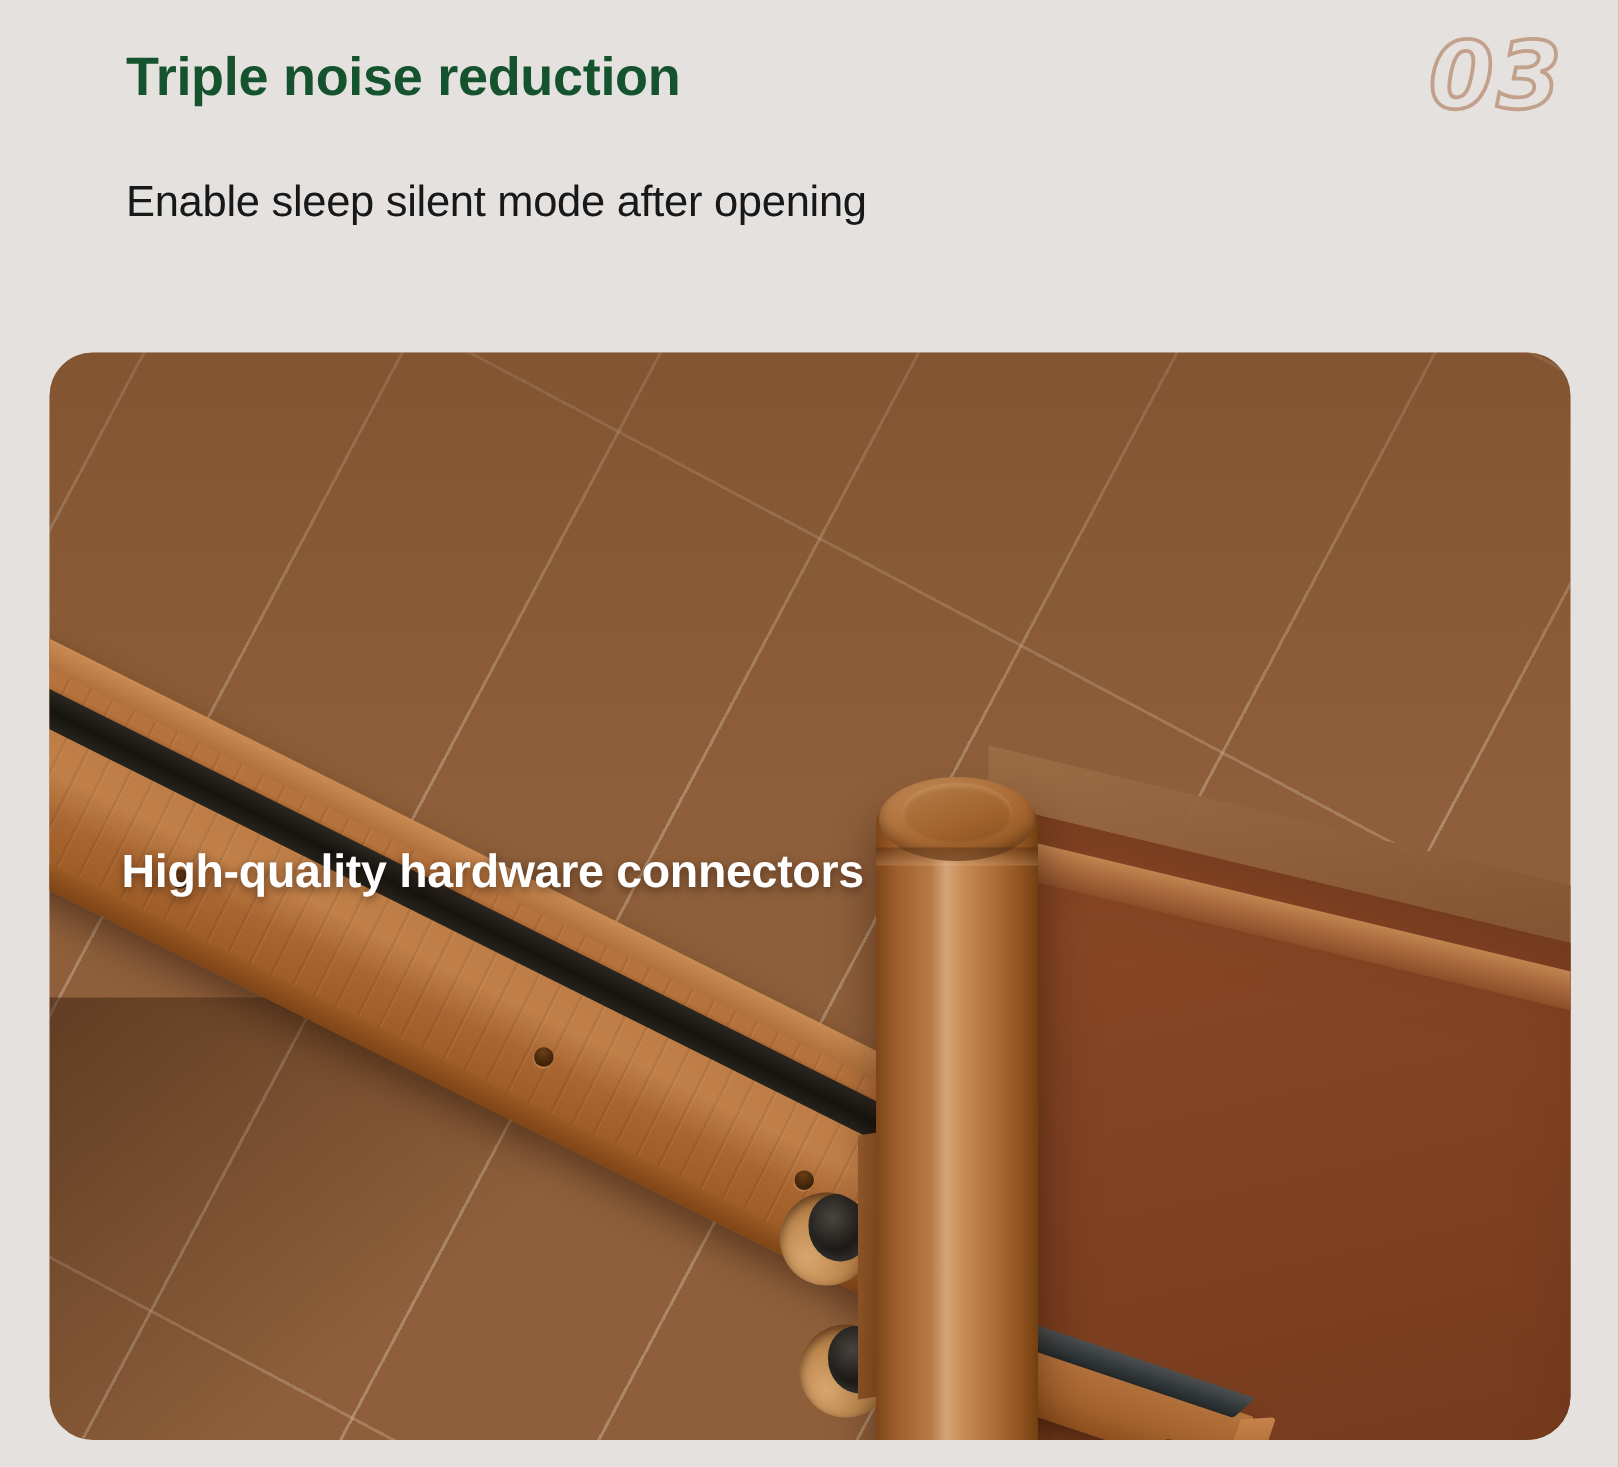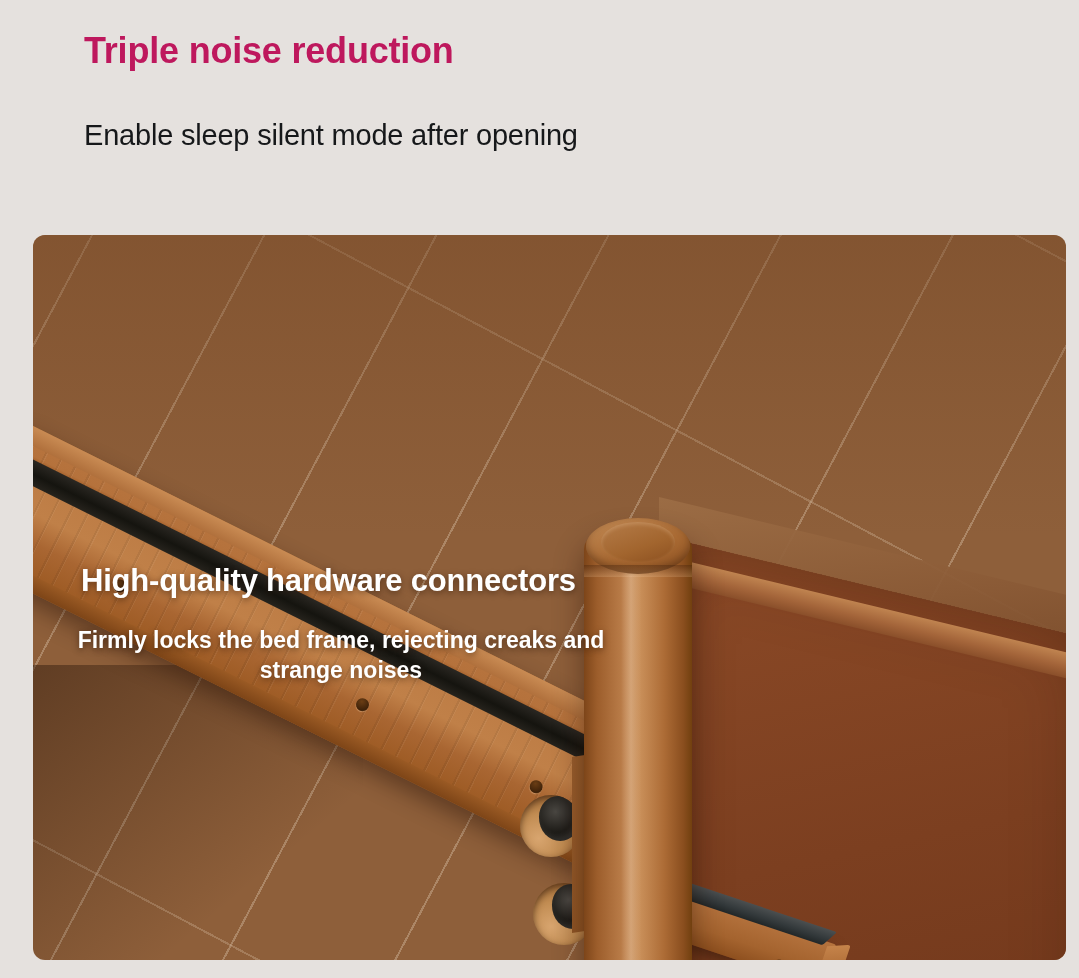--- a/index.html
+++ b/index.html
@@ -21,21 +21,21 @@
     left: 0; top: 0;
     width: 1079px;
     height: 235px;
   }
   .page-title {
     position: absolute;
     left: 84px;
     top: 30px;
     font-size: 36px;
     font-weight: 700;
-    color: #be185d;
+    color: #14532d;
     letter-spacing: -0.2px;
     white-space: nowrap;
   }
   .page-subtitle {
     position: absolute;
     left: 84px;
     top: 119px;
     font-size: 29px;
     font-weight: 400;
     color: #16181a;
@@ -56,24 +56,23 @@
     font-family: "DejaVu Sans", sans-serif;
   }
 
   
   .photo-card {
     position: absolute;
     left: 33px;
     top: 235px;
     width: 1014px;
     height: 725px;
-    border-radius: 12px;
+    border-radius: 29px;
     overflow: hidden;
     background: #8e5f3a;
-    padding-left: 19px;
   }
 
   
   .floor {
     position: absolute;
     inset: 0;
     background:
       repeating-linear-gradient(118deg,
         rgba(255,255,255,0.045) 0px,
         rgba(255,255,255,0.045) 2px,
@@ -352,20 +351,21 @@
   }
 </style>
 </head>
 <body>
 
 <div class="header">
   <div class="page-title">Triple noise reduction</div>
 
   <div class="page-subtitle">Enable sleep silent mode after opening</div>
 
+  <div class="step-number">03</div>
 </div>
 
 <div class="photo-card">
 
   <div class="floor"></div>
   <div class="floor-seams"></div>
   <div class="floor-shade-top"></div>
   <div class="floor-shade-dark"></div>
 
   <div class="headboard-top"></div>
@@ -396,14 +396,13 @@
   <div class="rail-end"></div>
 
   <div class="post"></div>
   <div class="post-highlight"></div>
   <div class="post-cap"></div>
   <div class="post-cap-inner"></div>
   <div class="post-neck"></div>
 
   <div class="overlay-heading">High-quality hardware connectors</div>
 
-  <div class="overlay-body">Firmly locks the bed frame, rejecting creaks and strange noises</div>
 </div>
 
 </body></html>

